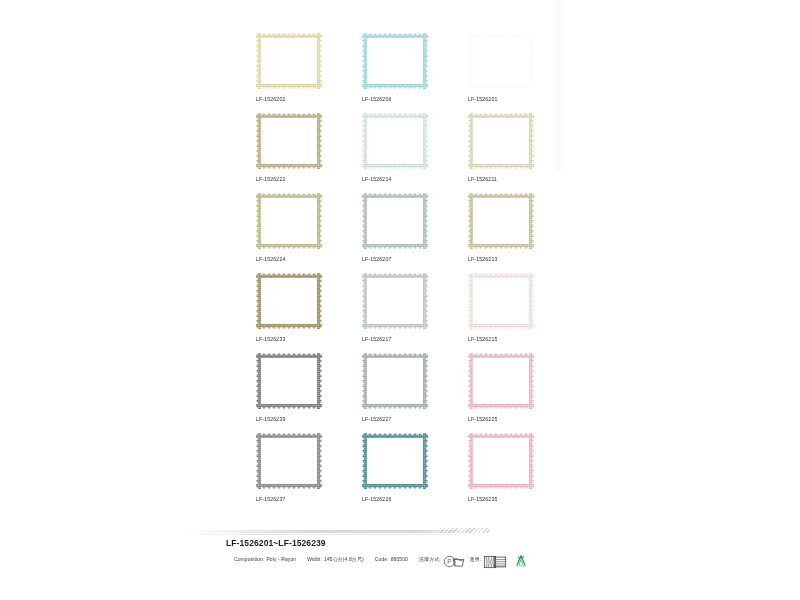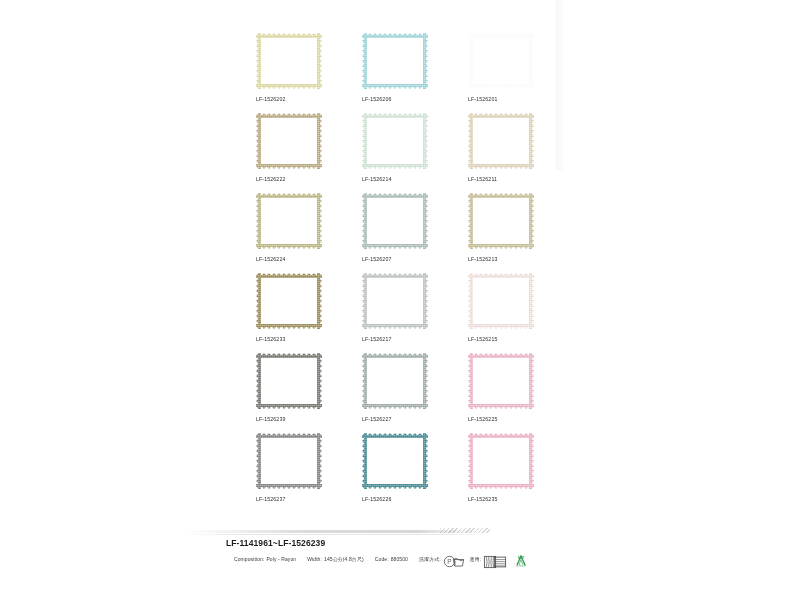--- a/index.html
+++ b/index.html
@@ -293,21 +293,21 @@
         <div class="swatch-label">LF-1526235</div>
       </div>
     </div>
 
   <div id="footer">
 
     <div id="footer-rule"></div>
     <div id="footer-rule-hair"></div>
     <div id="footer-rule-dash"></div>
 
-    <div id="footer-title">LF-1141961~LF-1526239</div>
+    <div id="footer-title">LF-1526201~LF-1526239</div>
 
     <div id="footer-meta">
 
       <span class="meta-item">
         <span>Composition:</span>
         <span>Poly - Rayon</span>
       </span>
 
       <span class="meta-item">
         <span>Width:</span>

